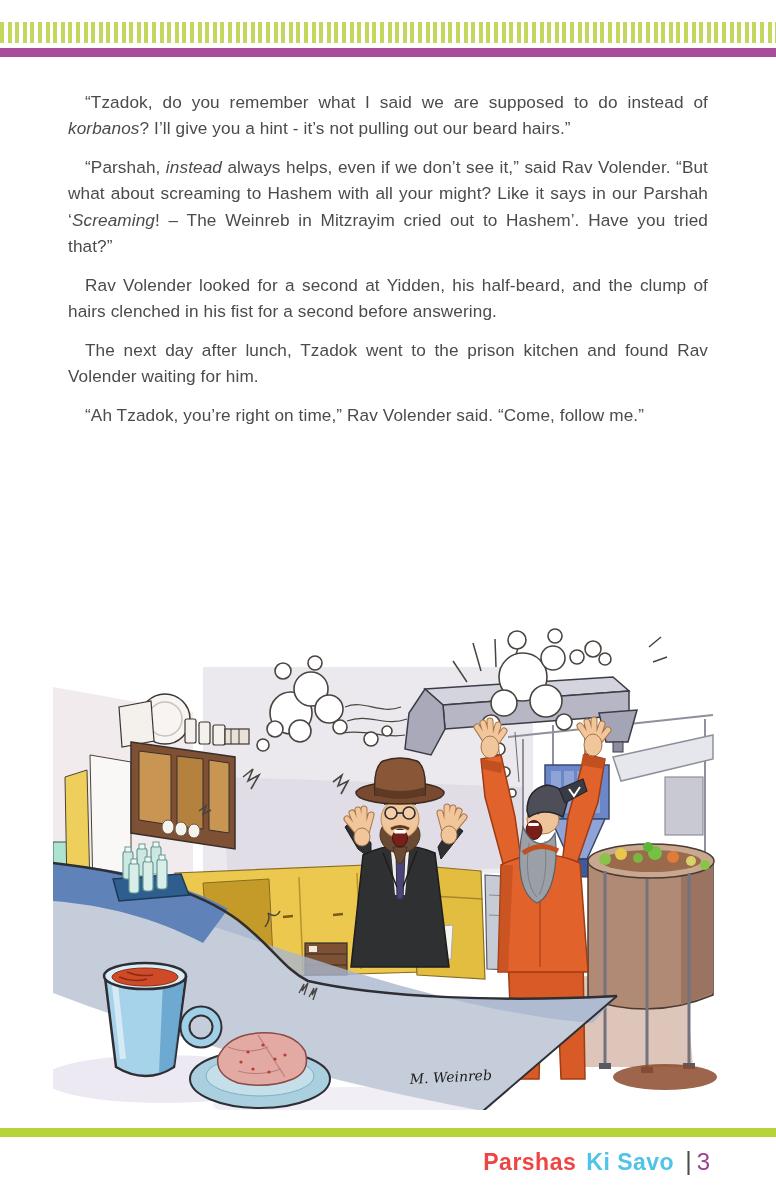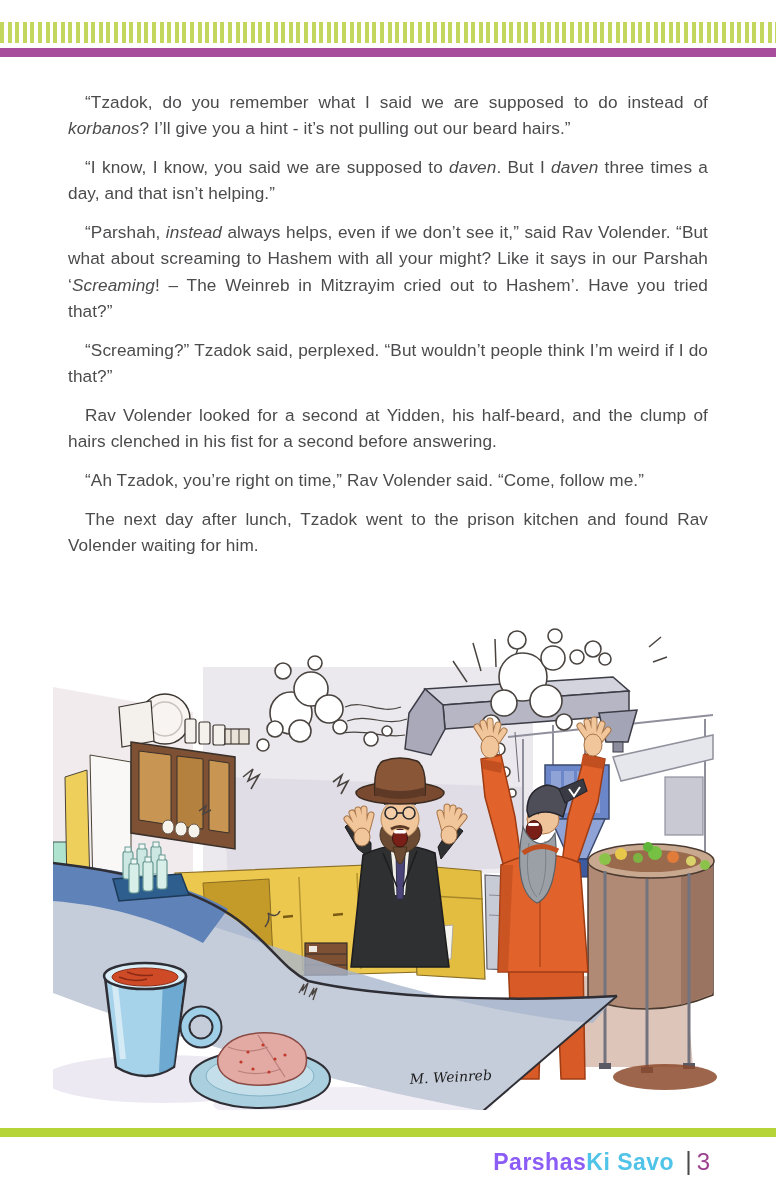--- a/index.html
+++ b/index.html
@@ -13,40 +13,38 @@
   .story{position:absolute;top:89px;left:68px;width:640px;}
   .story p{margin:0 0 12.5px 0;font-size:17.2px;line-height:26.3px;text-align:justify;
     text-indent:17px;color:#4b4b4d;letter-spacing:0.1px;}
   .story em{font-style:italic;}
   
   .illustration{position:absolute;top:627px;left:53px;width:670px;height:483px;}
   .illustration svg{display:block;width:100%;height:100%;}
   
   .footer-bar{position:absolute;top:1128px;left:0;right:0;height:9px;background:#b5d437;}
   .footer{position:absolute;top:1147px;right:66px;font-weight:bold;font-size:23px;white-space:nowrap;}
-  .parshas{color:#8b5cf6;letter-spacing:.5px;}
-  .parsha-name{color:#4fc3e8;letter-spacing:.5px;}
+  .parshas{color:#ef4444;letter-spacing:.5px;}
+  .parsha-name{color:#4fc3e8;margin-left:10px;letter-spacing:.5px;}
   .divider{color:#4a4a4a;font-weight:400;margin:0 5px 0 11px;font-size:25px;}
   .pagenum{color:#9c3f8f;font-weight:400;font-size:24px;}
 </style>
 </head>
 <body>
 
 <div class="page">
   <div class="stripes"></div>
   <div class="magenta-bar"></div>
 
   <div class="story" id="story">
       <p><span>“Tzadok, do you remember what I said we are supposed to do instead of </span><em>korbanos</em><span>? I’ll give you a hint - it’s not pulling out our beard hairs.”</span></p>
-      <p><span>“I know, I know, you said we are supposed to </span><em>daven</em><span>. But I </span><em>daven</em><span> three times a day, and that isn’t helping.”</span></p>
       <p><span>“Parshah, </span><em>instead</em><span> always helps, even if we don’t see it,” said Rav Volender. “But what about screaming to Hashem with all your might? Like it says in our Parshah ‘</span><em>Screaming</em><span>! – The Weinreb in Mitzrayim cried out to Hashem’. Have you tried that?”</span></p>
-      <p><span>“Screaming?” Tzadok said, perplexed. “But wouldn’t people think I’m weird if I do that?”</span></p>
       <p><span>Rav Volender looked for a second at Yidden, his half-beard, and the clump of hairs clenched in his fist for a second before answering.</span></p>
+      <p><span>The next day after lunch, Tzadok went to the prison kitchen and found Rav Volender waiting for him.</span></p>
       <p><span>“Ah Tzadok, you’re right on time,” Rav Volender said. “Come, follow me.”</span></p>
-      <p><span>The next day after lunch, Tzadok went to the prison kitchen and found Rav Volender waiting for him.</span></p>
     </div>
 
   <div class="illustration">
     <svg viewBox="0 0 670 483" xmlns="http://www.w3.org/2000/svg">
 
       <g>
         <polygon points="150,40 480,40 480,240 150,255" fill="#d8d4dd" opacity="0.5"></polygon>
         <polygon points="0,60 140,85 140,290 0,305" fill="#ece3e5" opacity="0.7"></polygon>
         <polygon points="170,150 470,160 470,245 175,258" fill="#cfc9d6" opacity="0.35"></polygon>
       </g>

